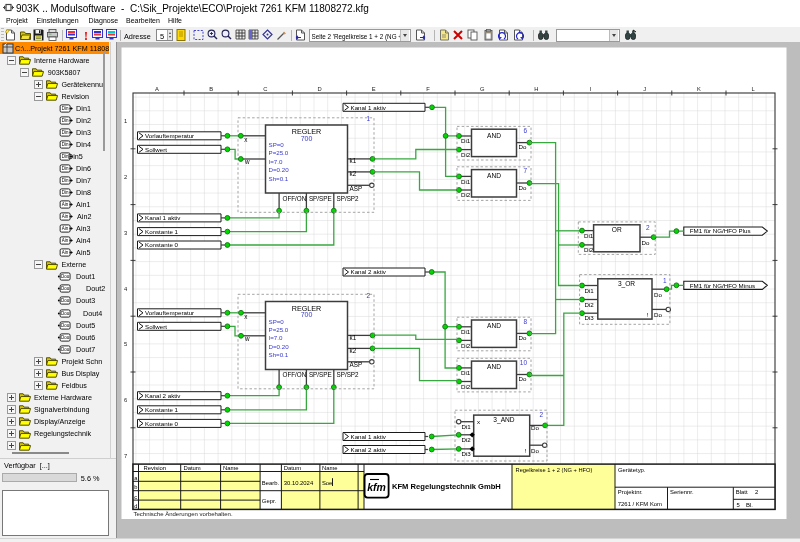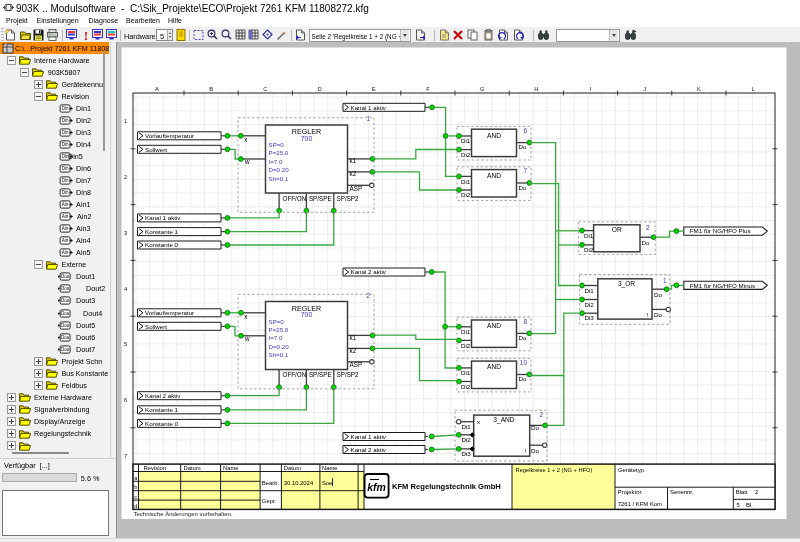--- a/index.html
+++ b/index.html
@@ -74,21 +74,21 @@
         <rect x="2" y="4.5" width="7" height="2" fill="#e33"></rect>
         <rect x="3.5" y="9" width="4" height="1.5" fill="#33c"></rect>
       </svg>
 <svg style="position:absolute;left:105.5px;top:2px" width="11" height="12" viewBox="0 0 11 12">
         <rect x="0.5" y="0.5" width="10" height="8" fill="#fff" stroke="#33c" stroke-width="1"></rect>
         <rect x="2" y="2" width="7" height="2" fill="#0cc"></rect>
         <rect x="2" y="4.5" width="7" height="2" fill="#e33"></rect>
         <rect x="3.5" y="9" width="4" height="1.5" fill="#33c"></rect>
       </svg>
 <div style="position:absolute;left:120px;top:2.5px;width:1px;height:11px;background:#b5b5b5"></div>
-<div style="position:absolute;left:124px;top:4.5px;font-size:7.3px">Hardware</div>
+<div style="position:absolute;left:124px;top:4.5px;font-size:7.3px">Adresse</div>
 <div style="position:absolute;left:156px;top:2px;width:17px;height:12px;background:#fff;border:1px solid #888;font-size:7.5px">
         <span style="position:absolute;left:3px;top:1.5px">5</span>
         <span style="position:absolute;right:0;top:0;width:5px;height:10px;background:#e8e8e8;border-left:1px solid #aaa"></span>
         <span style="position:absolute;right:1px;top:2px;width:0;height:0;border-left:1.5px solid transparent;border-right:1.5px solid transparent;border-bottom:2px solid #444"></span>
         <span style="position:absolute;right:1px;top:6px;width:0;height:0;border-left:1.5px solid transparent;border-right:1.5px solid transparent;border-top:2px solid #444"></span>
       </div>
 <svg style="position:absolute;left:176px;top:2px" width="10" height="12" viewBox="0 0 10 12">
         <rect x="1" y="0.5" width="8" height="11" fill="#ffd800" stroke="#8a7400" stroke-width="1"></rect>
         <path d="M3 3h4M3 5h4M3 7h4" stroke="#8a7400" stroke-width="0.7"></path>
       </svg>
@@ -430,21 +430,21 @@
         </div>
 <div class="trow">
           <svg style="position:absolute;left:33.9px;top:2px" width="9" height="9" viewBox="0 0 9 9">
             <rect x="0.5" y="0.5" width="8" height="8" fill="#f6f6f6" stroke="#999" stroke-width="1"></rect>
             <path d="M2 4.5h5M4.5 2v5" stroke="#444" stroke-width="1"></path>
           </svg>
           <svg style="position:absolute;left:45.9px;top:1.5px" width="12" height="10" viewBox="0 0 13 10">
             <path d="M0.5 1.5h4l1 1.5h5v6h-10z" fill="#d9c400" stroke="#4a4400" stroke-width="1"></path>
             <path d="M2 4.5h10.5L11 9.5H0.5z" fill="#ffff00" stroke="#4a4400" stroke-width="1"></path>
           </svg>
-          <span class="lbl" style="left:61.4px">Bus Konstante</span>
+          <span class="lbl" style="left:61.4px">Bus Display</span>
         </div>
 <div class="trow">
           <svg style="position:absolute;left:33.9px;top:2px" width="9" height="9" viewBox="0 0 9 9">
             <rect x="0.5" y="0.5" width="8" height="8" fill="#f6f6f6" stroke="#999" stroke-width="1"></rect>
             <path d="M2 4.5h5M4.5 2v5" stroke="#444" stroke-width="1"></path>
           </svg>
           <svg style="position:absolute;left:45.9px;top:1.5px" width="12" height="10" viewBox="0 0 13 10">
             <path d="M0.5 1.5h4l1 1.5h5v6h-10z" fill="#d9c400" stroke="#4a4400" stroke-width="1"></path>
             <path d="M2 4.5h10.5L11 9.5H0.5z" fill="#ffff00" stroke="#4a4400" stroke-width="1"></path>
           </svg>

